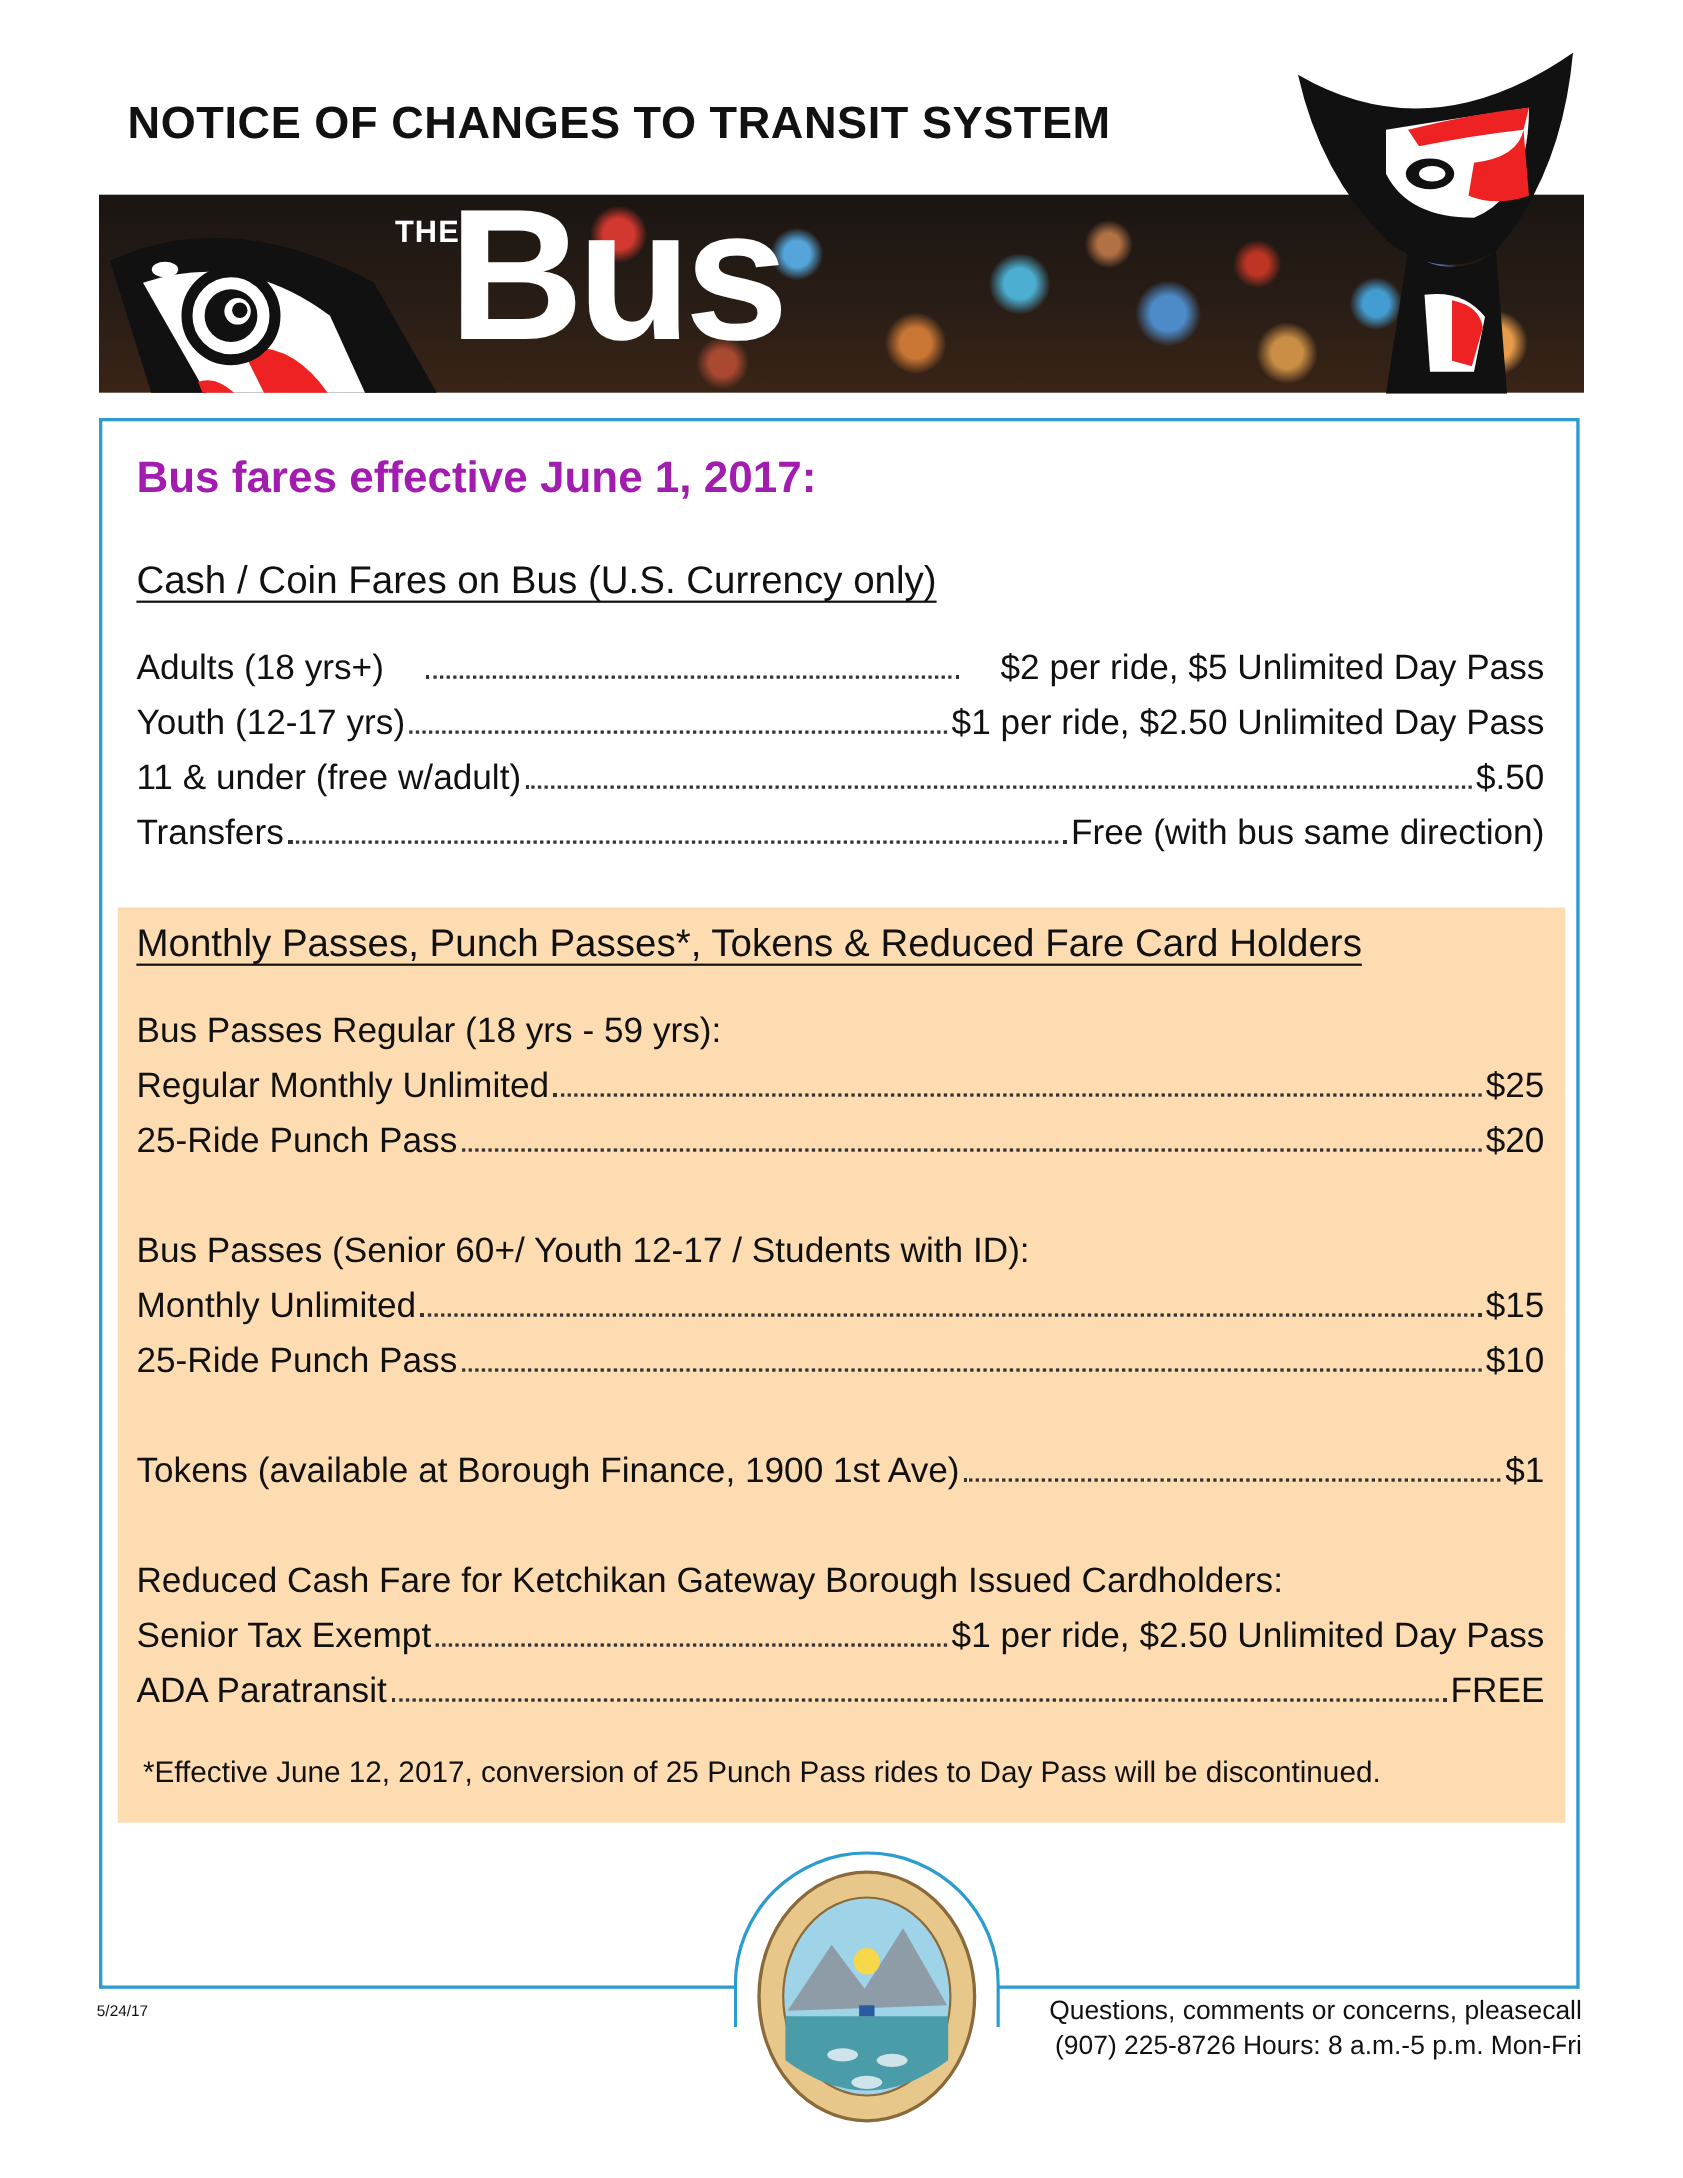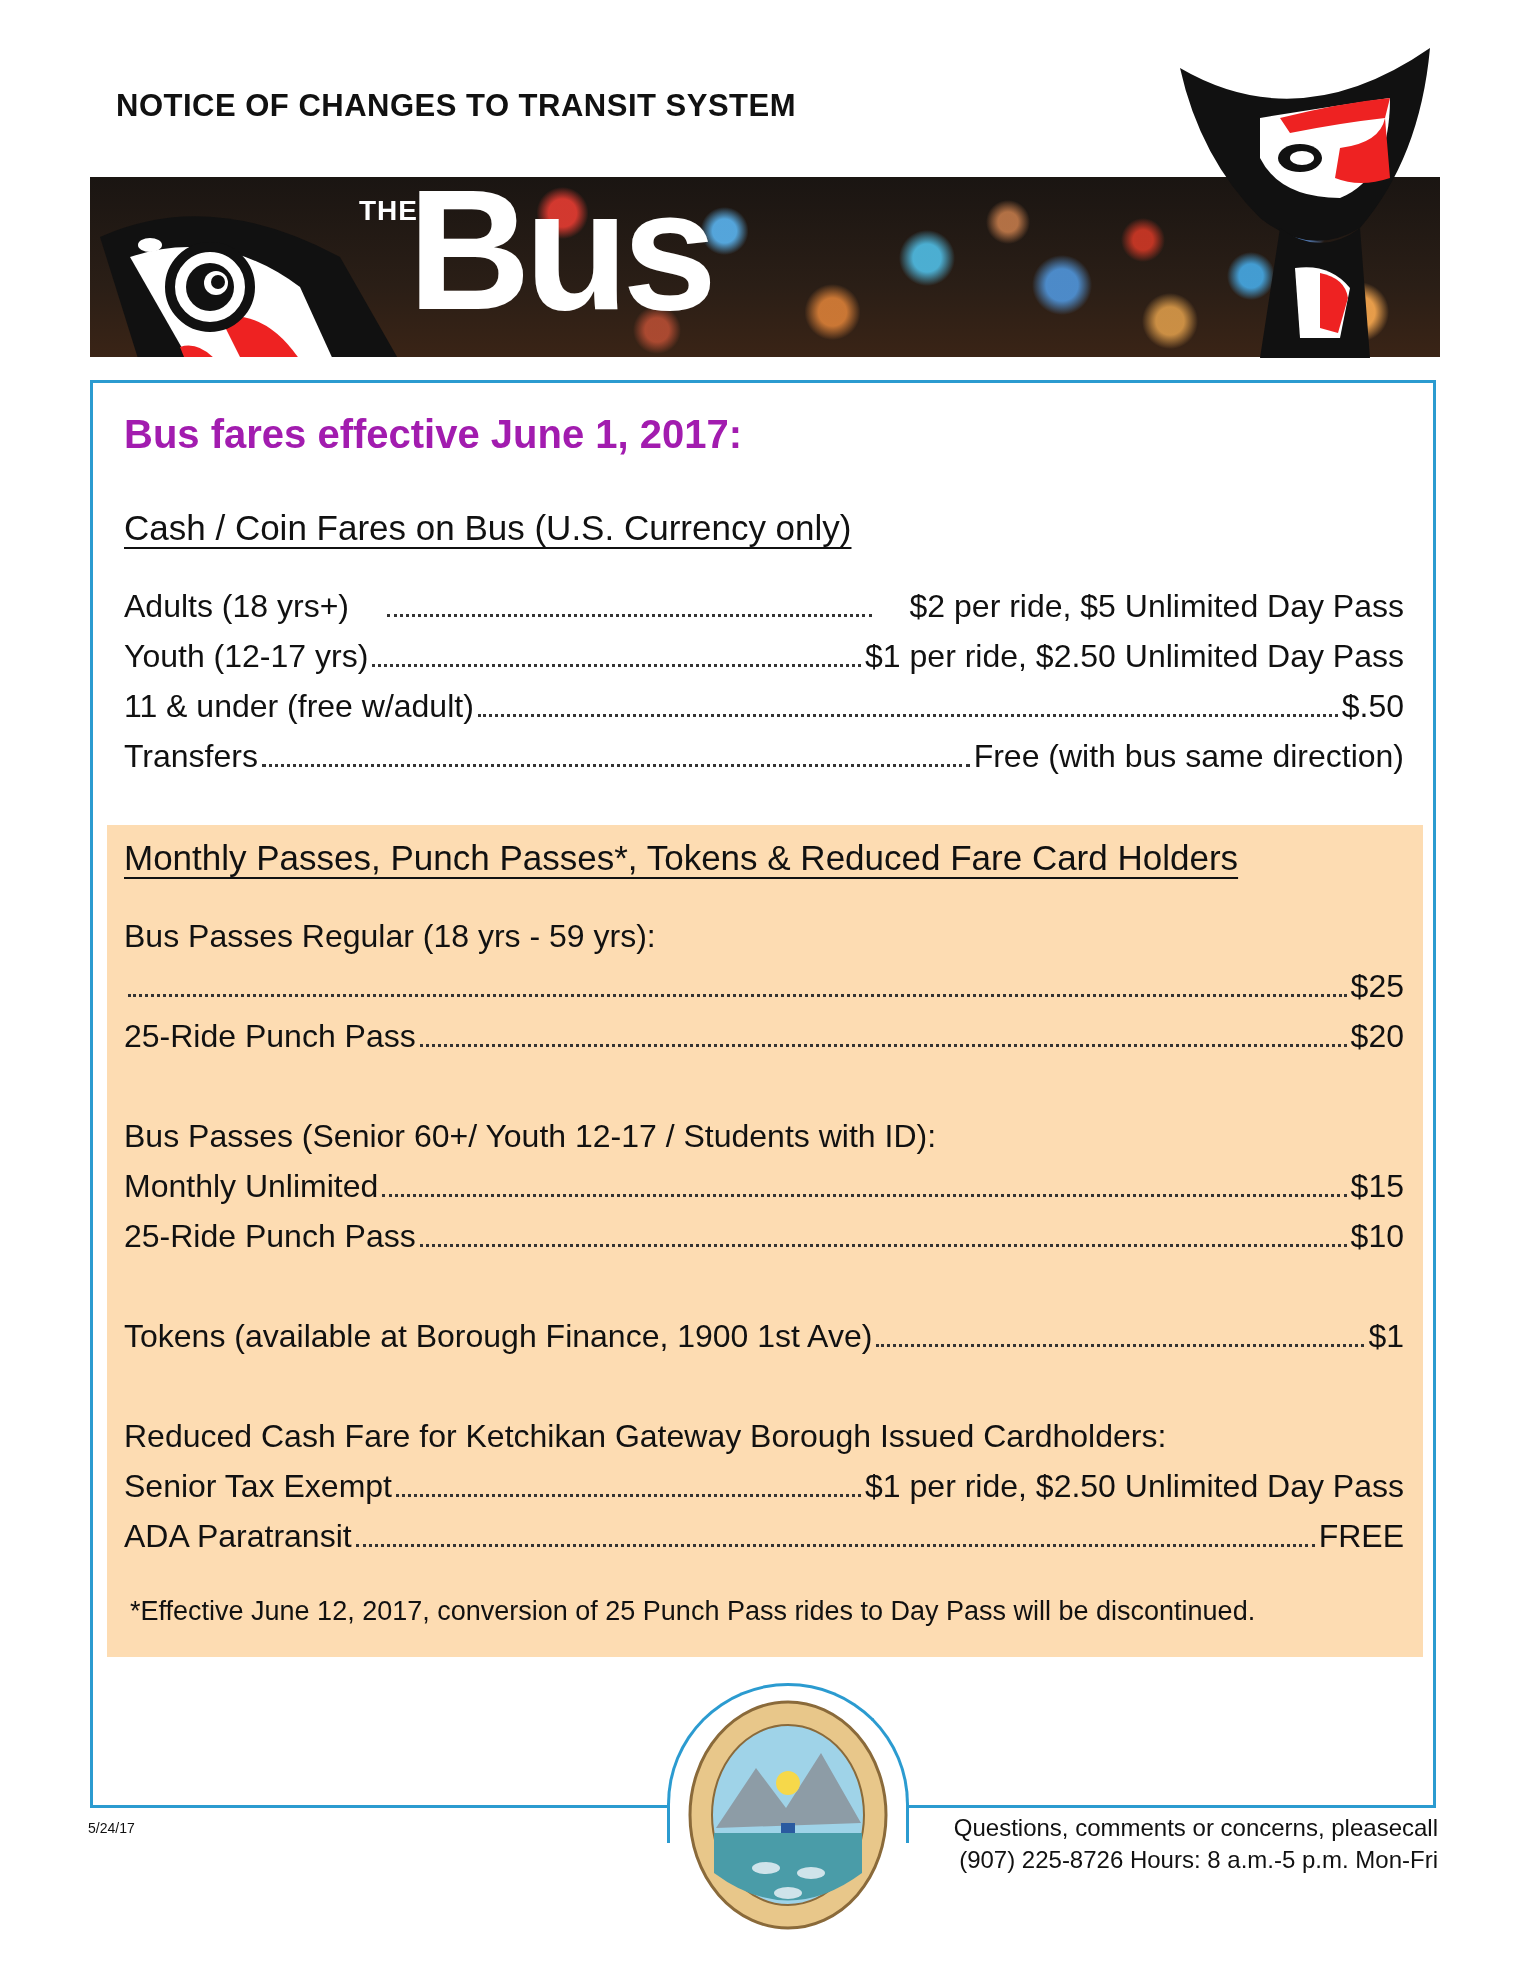--- a/index.html
+++ b/index.html
@@ -1,17 +1,17 @@
 <!DOCTYPE html>
 <html><head>
 <meta charset="utf-8">
 <style>
   html,body{margin:0;padding:0;background:#ffffff;}
   body{width:1530px;height:1980px;position:relative;overflow:hidden;font-family:"Liberation Sans","DejaVu Sans",sans-serif;color:#111;}
-  .title{position:absolute;left:116px;top:88px;font-size:31px;font-weight:bold;letter-spacing:0.5px;color:#111;}
+  .title{position:absolute;left:116px;top:88px;font-size:41px;font-weight:bold;letter-spacing:0.5px;color:#111;}
   .banner{position:absolute;left:90px;top:177px;width:1350px;height:180px;overflow:hidden;
     background:
       radial-gradient(circle at 35% 20%, rgba(230,60,50,0.9) 0 14px, transparent 26px),
       radial-gradient(circle at 47% 30%, rgba(90,180,240,0.9) 0 12px, transparent 24px),
       radial-gradient(circle at 55% 75%, rgba(240,140,60,0.8) 0 14px, transparent 28px),
       radial-gradient(circle at 62% 45%, rgba(80,190,230,0.9) 0 14px, transparent 28px),
       radial-gradient(circle at 68% 25%, rgba(240,150,90,0.7) 0 10px, transparent 22px),
       radial-gradient(circle at 72% 60%, rgba(80,150,220,0.9) 0 16px, transparent 30px),
       radial-gradient(circle at 78% 35%, rgba(230,60,40,0.8) 0 10px, transparent 22px),
       radial-gradient(circle at 80% 80%, rgba(240,170,80,0.8) 0 14px, transparent 28px),
@@ -98,20 +98,21 @@
     <span class="dots"></span>
     <span class="val">Free (with bus same direction)</span>
 </div>
 
 <div class="peach"></div>
 
 <div class="sub" style="top:838px;">Monthly Passes, Punch Passes*, Tokens &amp; Reduced Fare Card Holders</div>
 
 <div class="plain" style="top:918px;">Bus Passes Regular (18 yrs - 59 yrs):</div>
 <div class="row" style="top:968px;">
+  <span class="lab">Regular Monthly Unlimited</span>
     <span class="dots"></span>
     <span class="val">$25</span>
 </div>
 <div class="row" style="top:1018px;">
   <span class="lab">25-Ride Punch Pass</span>
     <span class="dots"></span>
     <span class="val">$20</span>
 </div>
 
 <div class="plain" style="top:1118px;">Bus Passes (Senior 60+/ Youth 12-17 / Students with ID):</div>

